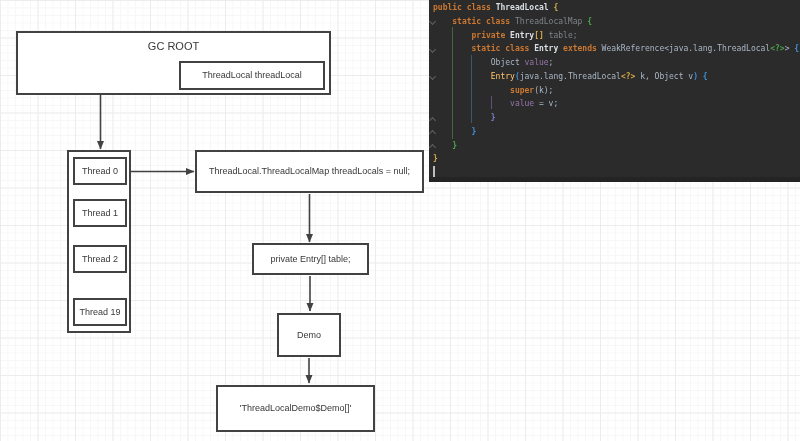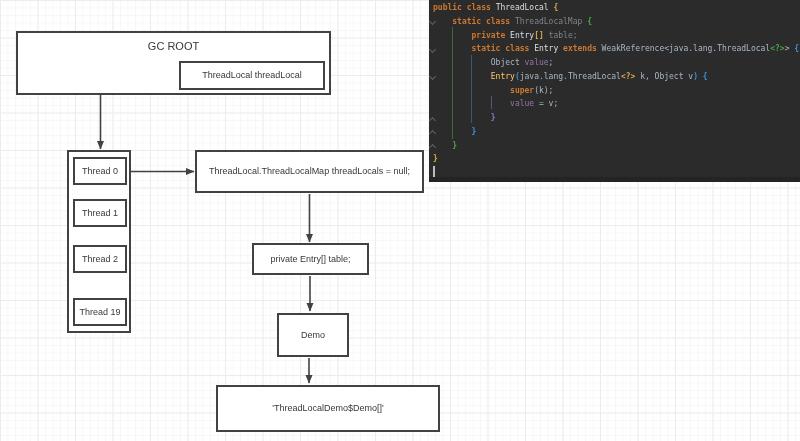--- a/index.html
+++ b/index.html
@@ -19,31 +19,31 @@
     font-size:9px;color:#383838;line-height:1.2;}
   #gc-root{left:16px;top:31px;width:315px;height:64px;display:block;}
   #gc-root .grp-label{position:absolute;top:7px;left:0;right:0;text-align:center;font-size:11px;color:#383838;}
   #exec-box{left:27px;top:61px;width:147px;height:29px;}
   #tlocal-box{left:179px;top:61px;width:146px;height:29px;}
   #thread-wrap{left:67px;top:150px;width:64px;height:183px;display:block;padding-left:11px;}
   .thread-box{position:absolute;left:4px;width:54px;height:28px;background:#fff;border:2px solid #424242;
     box-sizing:border-box;display:flex;align-items:center;justify-content:center;font-size:9px;color:#383838;}
   #tlmap-box{left:195px;top:150px;width:229px;height:43px;}
   #table-box{left:252px;top:243px;width:117px;height:32px;}
-  #demo-box{left:277px;top:313px;width:72px;height:44px;}
-  #demoarr-box{left:216px;top:385px;width:224px;height:47px;}
+  #demo-box{left:277px;top:313px;width:64px;height:44px;}
+  #demoarr-box{left:216px;top:385px;width:159px;height:47px;}
   #arrow-layer{position:absolute;left:0;top:0;width:800px;height:441px;pointer-events:none;}
 
   
   #code-panel{position:absolute;left:429px;top:0;width:371px;height:182px;background:#2b2b2b;overflow:hidden;}
   #code-lines{position:absolute;left:4px;top:1px;white-space:pre;
     font-family:"DejaVu Sans Mono","Liberation Mono",monospace;font-size:8px;line-height:13.75px;}
   .code-line{height:13.75px;}
   .tk-kw{color:#cc7832;font-weight:bold;}
-  .tk-cls{color:#dadfe3;font-weight:normal;margin-top:14px;}
+  .tk-cls{color:#dadfe3;font-weight:bold;margin-top:14px;}
   .tk-gr{color:#7f8487;margin-top:8px;}
   .tk-fd{color:#9876aa;}
   .tk-mt{color:#ffc66d;}
   .tk-pl{color:#a9b7c6;}
   .tk-b1{color:#d5a94a;font-weight:bold;}
   .tk-b2{color:#4aa54a;font-weight:bold;}
   .tk-b3{color:#3f8fd6;font-weight:bold;}
   .tk-b4{color:#7d7dc8;font-weight:bold;}
   .indent-guide{position:absolute;width:1px;}
   .guide-g{left:23px;top:27px;height:112px;background:rgba(90,150,90,0.55);}

